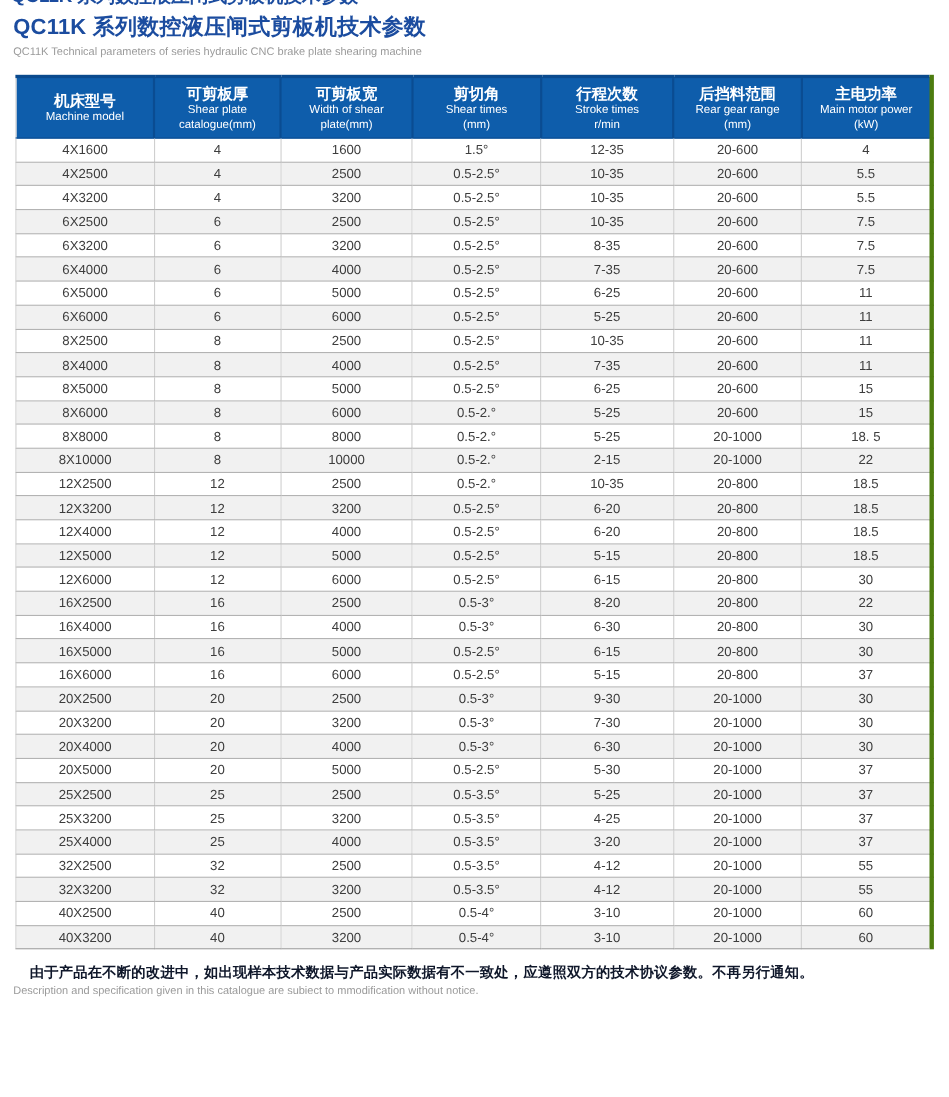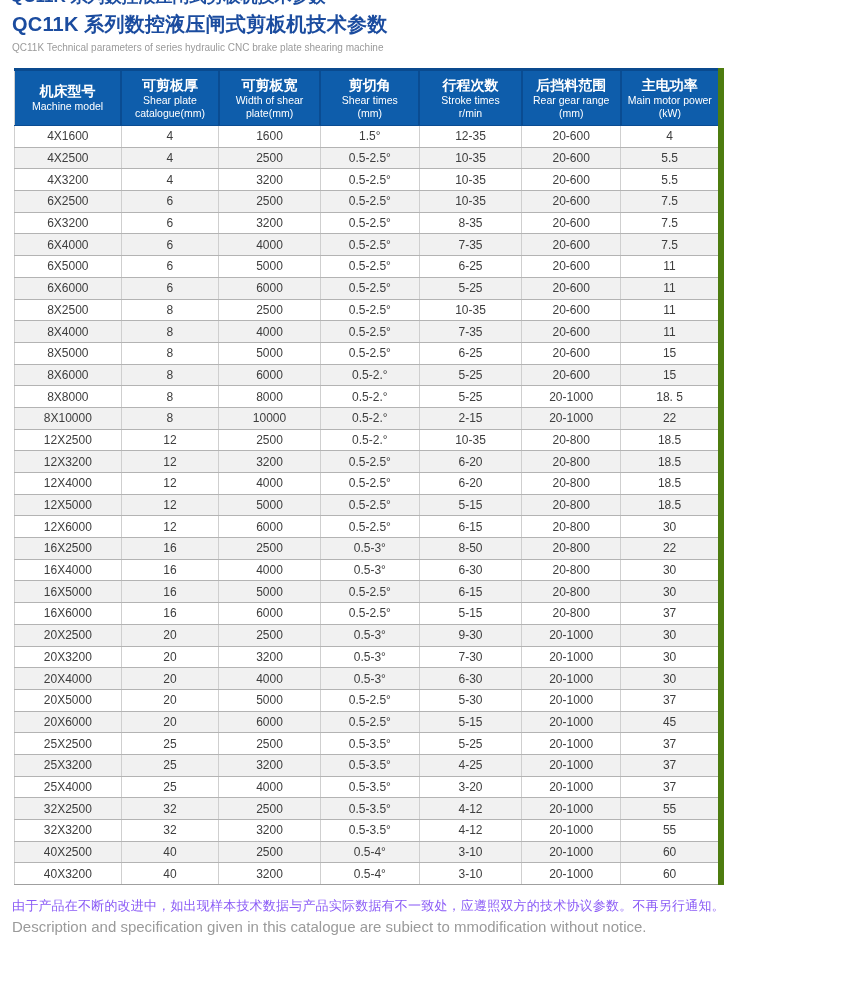--- a/index.html
+++ b/index.html
@@ -23,25 +23,25 @@
     margin:11px 0 0 12px;
     font-size:20px;font-weight:bold;color:#1b4c9f;
     letter-spacing:0.2px;
   }
   .page-subtitle{
     margin:4px 0 0 12px;
     font-size:10px;color:#9a9a9a;
   }
   .param-table{
     margin:15px 14px 0 14px;
-    width:710px;
+    width:835px;
     border-collapse:collapse;
     table-layout:fixed;
     border-left:1px solid #cfcfcf;
-    border-right:6px solid #4d7c0f;
+    border-right:4px solid #4d7c0f;
     padding-left:12px;
   }
   .param-table col.c0{width:15.1%}
   .param-table col.c1{width:13.8%}
   .param-table col.c2{width:14.4%}
   .param-table col.c3{width:14.0%}
   .param-table col.c4{width:14.5%}
   .param-table col.c5{width:14.0%}
   .param-table col.c6{width:14.2%}
   .param-table th{
@@ -75,25 +75,25 @@
     overflow:hidden;
   }
   .param-table td:last-child{border-right:none;}
   .param-table tbody tr:nth-child(even){background:#f1f1f1;}
   .param-table tbody tr:nth-child(odd){background:#ffffff;}
   .param-table tbody tr:last-child td{border-bottom:1px solid #9f9f9f;margin-left:44px;}
   .footer{
     margin:12px 0 0 12px;
   }
   .footer .note-zh{
-    font-size:13px;color:#8b5cf6;font-weight:normal;letter-spacing:0.2px;
+    font-size:13px;color:#0f172a;font-weight:bold;letter-spacing:0.2px;margin-left:15px;
   }
   .footer .note-en{
     margin-top:3px;
-    font-size:15px;color:#9a9a9a;
+    font-size:10px;color:#9a9a9a;
   }
 </style>
 </head>
 <body>
 
 <div class="top-clip">
   <span>QC11K 系列数控液压闸式剪板机技术参数</span>
 </div>
 
 <h1 class="page-title">QC11K 系列数控液压闸式剪板机技术参数</h1>
@@ -317,21 +317,21 @@
         <td>0.5-2.5°</td>
         <td>6-15</td>
         <td>20-800</td>
         <td>30</td>
       </tr>
       <tr>
         <td>16X2500</td>
         <td>16</td>
         <td>2500</td>
         <td>0.5-3°</td>
-        <td>8-50</td>
+        <td>8-20</td>
         <td>20-800</td>
         <td>22</td>
       </tr>
       <tr>
         <td>16X4000</td>
         <td>16</td>
         <td>4000</td>
         <td>0.5-3°</td>
         <td>6-30</td>
         <td>20-800</td>
@@ -383,29 +383,20 @@
         <td>30</td>
       </tr>
       <tr>
         <td>20X5000</td>
         <td>20</td>
         <td>5000</td>
         <td>0.5-2.5°</td>
         <td>5-30</td>
         <td>20-1000</td>
         <td>37</td>
-      </tr>
-      <tr>
-        <td>20X6000</td>
-        <td>20</td>
-        <td>6000</td>
-        <td>0.5-2.5°</td>
-        <td>5-15</td>
-        <td>20-1000</td>
-        <td>45</td>
       </tr>
       <tr>
         <td>25X2500</td>
         <td>25</td>
         <td>2500</td>
         <td>0.5-3.5°</td>
         <td>5-25</td>
         <td>20-1000</td>
         <td>37</td>
       </tr>

